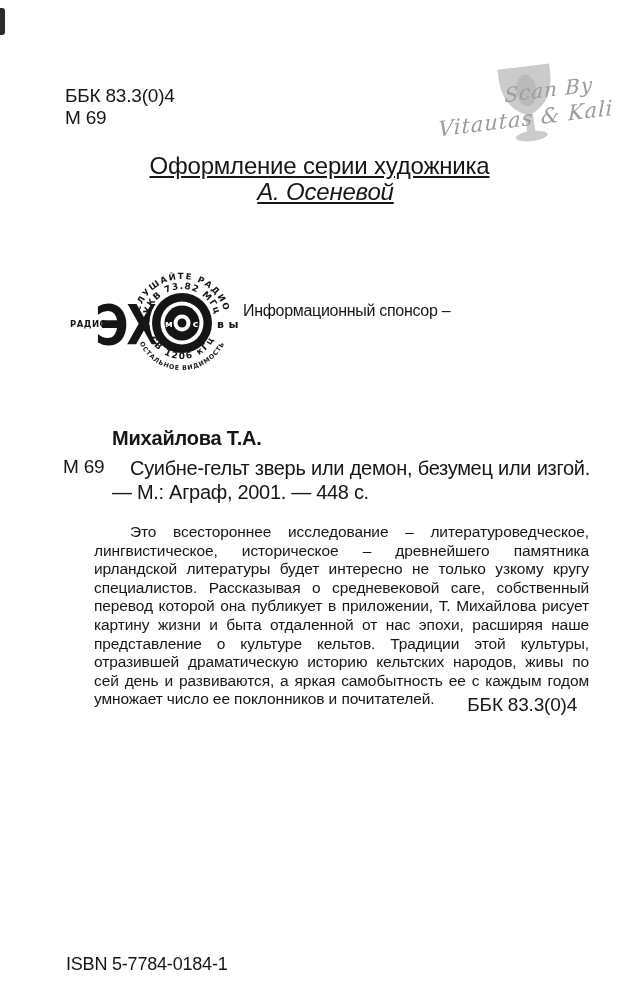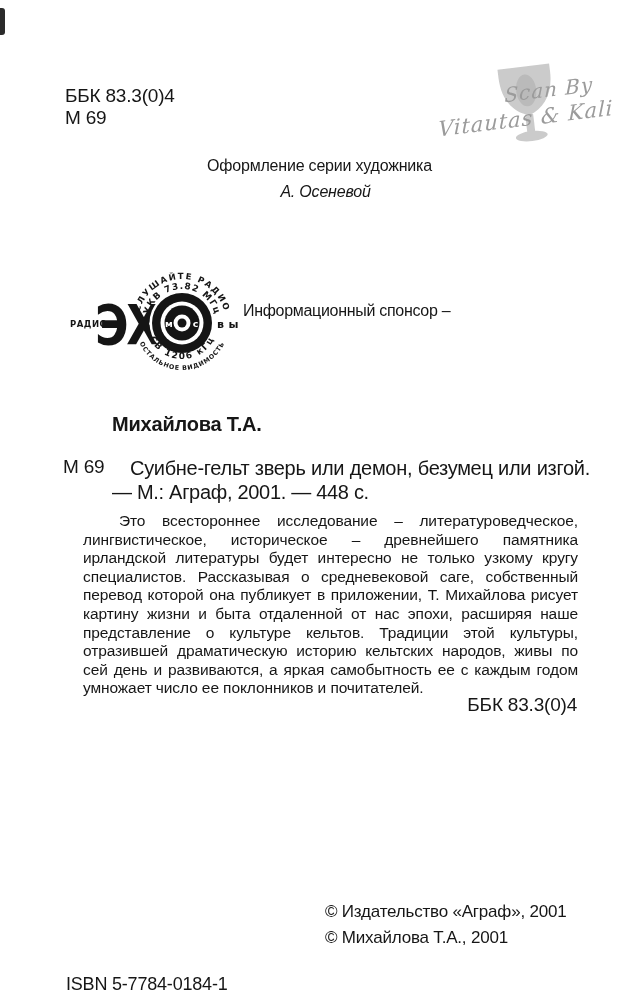--- a/index.html
+++ b/index.html
@@ -15,51 +15,51 @@
 
   
   .watermark{left:428px;top:60px;width:205px;height:90px;transform:rotate(-7deg);}
   .wm-emblem{position:absolute;left:60px;top:0px;opacity:0.9;}
   .wm-line{position:absolute;white-space:nowrap;color:#9b9b9b;
     font-family:"DejaVu Serif","Liberation Serif",serif;font-style:italic;letter-spacing:1px;}
   .wm-line1{left:78px;top:20px;font-size:20px;transform:skewX(-8deg);}
   .wm-line2{left:8px;top:46px;font-size:21px;transform:skewX(-8deg);}
 
   
-  .series-note{left:0;top:153px;width:100%;text-align:center;font-size:16px;line-height:26px;letter-spacing:-0.2px;}
+  .series-note{left:0;top:153px;width:100%;text-align:center;font-size:24px;line-height:26px;letter-spacing:-0.2px;text-decoration:underline;}
   .series-artist{font-style:italic;padding-left:12px;}
 
   
   .logo-wrap{left:68px;top:250px;}
   .sponsor-text{left:243px;top:297px;font-size:16px;line-height:27px;letter-spacing:-0.3px;}
 
   .echo-logo text{font-family:"DejaVu Sans","Liberation Sans",sans-serif;font-weight:bold;fill:#151515;}
   .l-radio{font-size:8.5px;letter-spacing:0.5px;}
   .l-big{font-size:56px;letter-spacing:-3px;}
   .l-disc{font-size:9.5px;fill:#ffffff !important;text-anchor:middle;}
   .l-tail{font-size:11px;letter-spacing:4.5px;}
   .l-arc-to{font-size:8.5px;letter-spacing:1.6px;text-anchor:middle;}
   .l-arc-ti{font-size:9px;letter-spacing:1px;text-anchor:middle;}
   .l-arc-bi{font-size:9px;letter-spacing:1.6px;text-anchor:middle;}
   .l-arc-bo{font-size:6.3px;letter-spacing:0.7px;text-anchor:middle;}
 
   
-  .author-heading{left:112px;top:413px;font-size:20px;font-weight:bold;letter-spacing:-0.2px;}
+  .author-heading{left:112px;top:427px;font-size:20px;font-weight:bold;letter-spacing:-0.2px;}
   .bib{left:63px;top:456px;width:520px;}
   .bib-code{position:absolute;left:0;top:0;font-size:19px;letter-spacing:-0.2px;}
   .bib-text{margin:0 0 0 49px;width:478px;font-size:20px;line-height:24px;
     text-indent:18px;text-align:justify;letter-spacing:-0.3px;}
 
   .annotation{left:78px;top:507px;width:495px;font-size:15.5px;line-height:18.6px;
-    text-align:justify;text-indent:36px;letter-spacing:-0.1px;margin:5px;}
+    text-align:justify;text-indent:36px;letter-spacing:-0.1px;margin:16px;}
 
   .bbk-bottom{right:62px;top:694px;font-size:19px;letter-spacing:-0.2px;}
 
   
-  .isbn{left:66px;top:974px;font-size:18px;letter-spacing:-0.2px;}
+  .isbn{left:66px;top:954px;font-size:18px;letter-spacing:-0.2px;}
   .copyrights{left:325px;top:899px;font-size:17px;line-height:26px;letter-spacing:-0.2px;}
 
   .edge-mark{left:0;top:8px;width:5px;height:27px;background:#2b2b2b;border-radius:0 3px 3px 0;}
 </style>
 </head>
 <body>
 
 <div class="page">
 
   <div class="abs edge-mark"></div>
@@ -120,18 +120,14 @@
   <div class="abs bib">
     <span class="bib-code">М 69</span>
     <p class="bib-text">Суибне-гельт зверь или демон, безумец или изгой. — М.: Аграф, 2001. — 448 с.</p>
   </div>
 
   <p class="abs annotation">Это всестороннее исследование – литературоведческое, лингвистическое, историческое – древнейшего памятника ирландской литературы будет интересно не только узкому кругу специалистов. Рассказывая о средневековой саге, собственный перевод которой она публикует в приложении, Т. Михайлова рисует картину жизни и быта отдаленной от нас эпохи, расширяя наше представление о культуре кельтов. Традиции этой культуры, отразившей драматическую историю кельтских народов, живы по сей день и развиваются, а яркая самобытность ее с каждым годом умножает число ее поклонников и почитателей.</p>
 
   <div class="abs bbk-bottom">ББК 83.3(0)4</div>
 
   <div class="abs isbn">ISBN 5-7784-0184-1</div>
-  <div class="abs copyrights">
-    <div>© Издательство «Аграф», 2001</div>
-    <div>© Михайлова Т.А., 2001</div>
-  </div>
 
 </div>
 
 </body></html>

